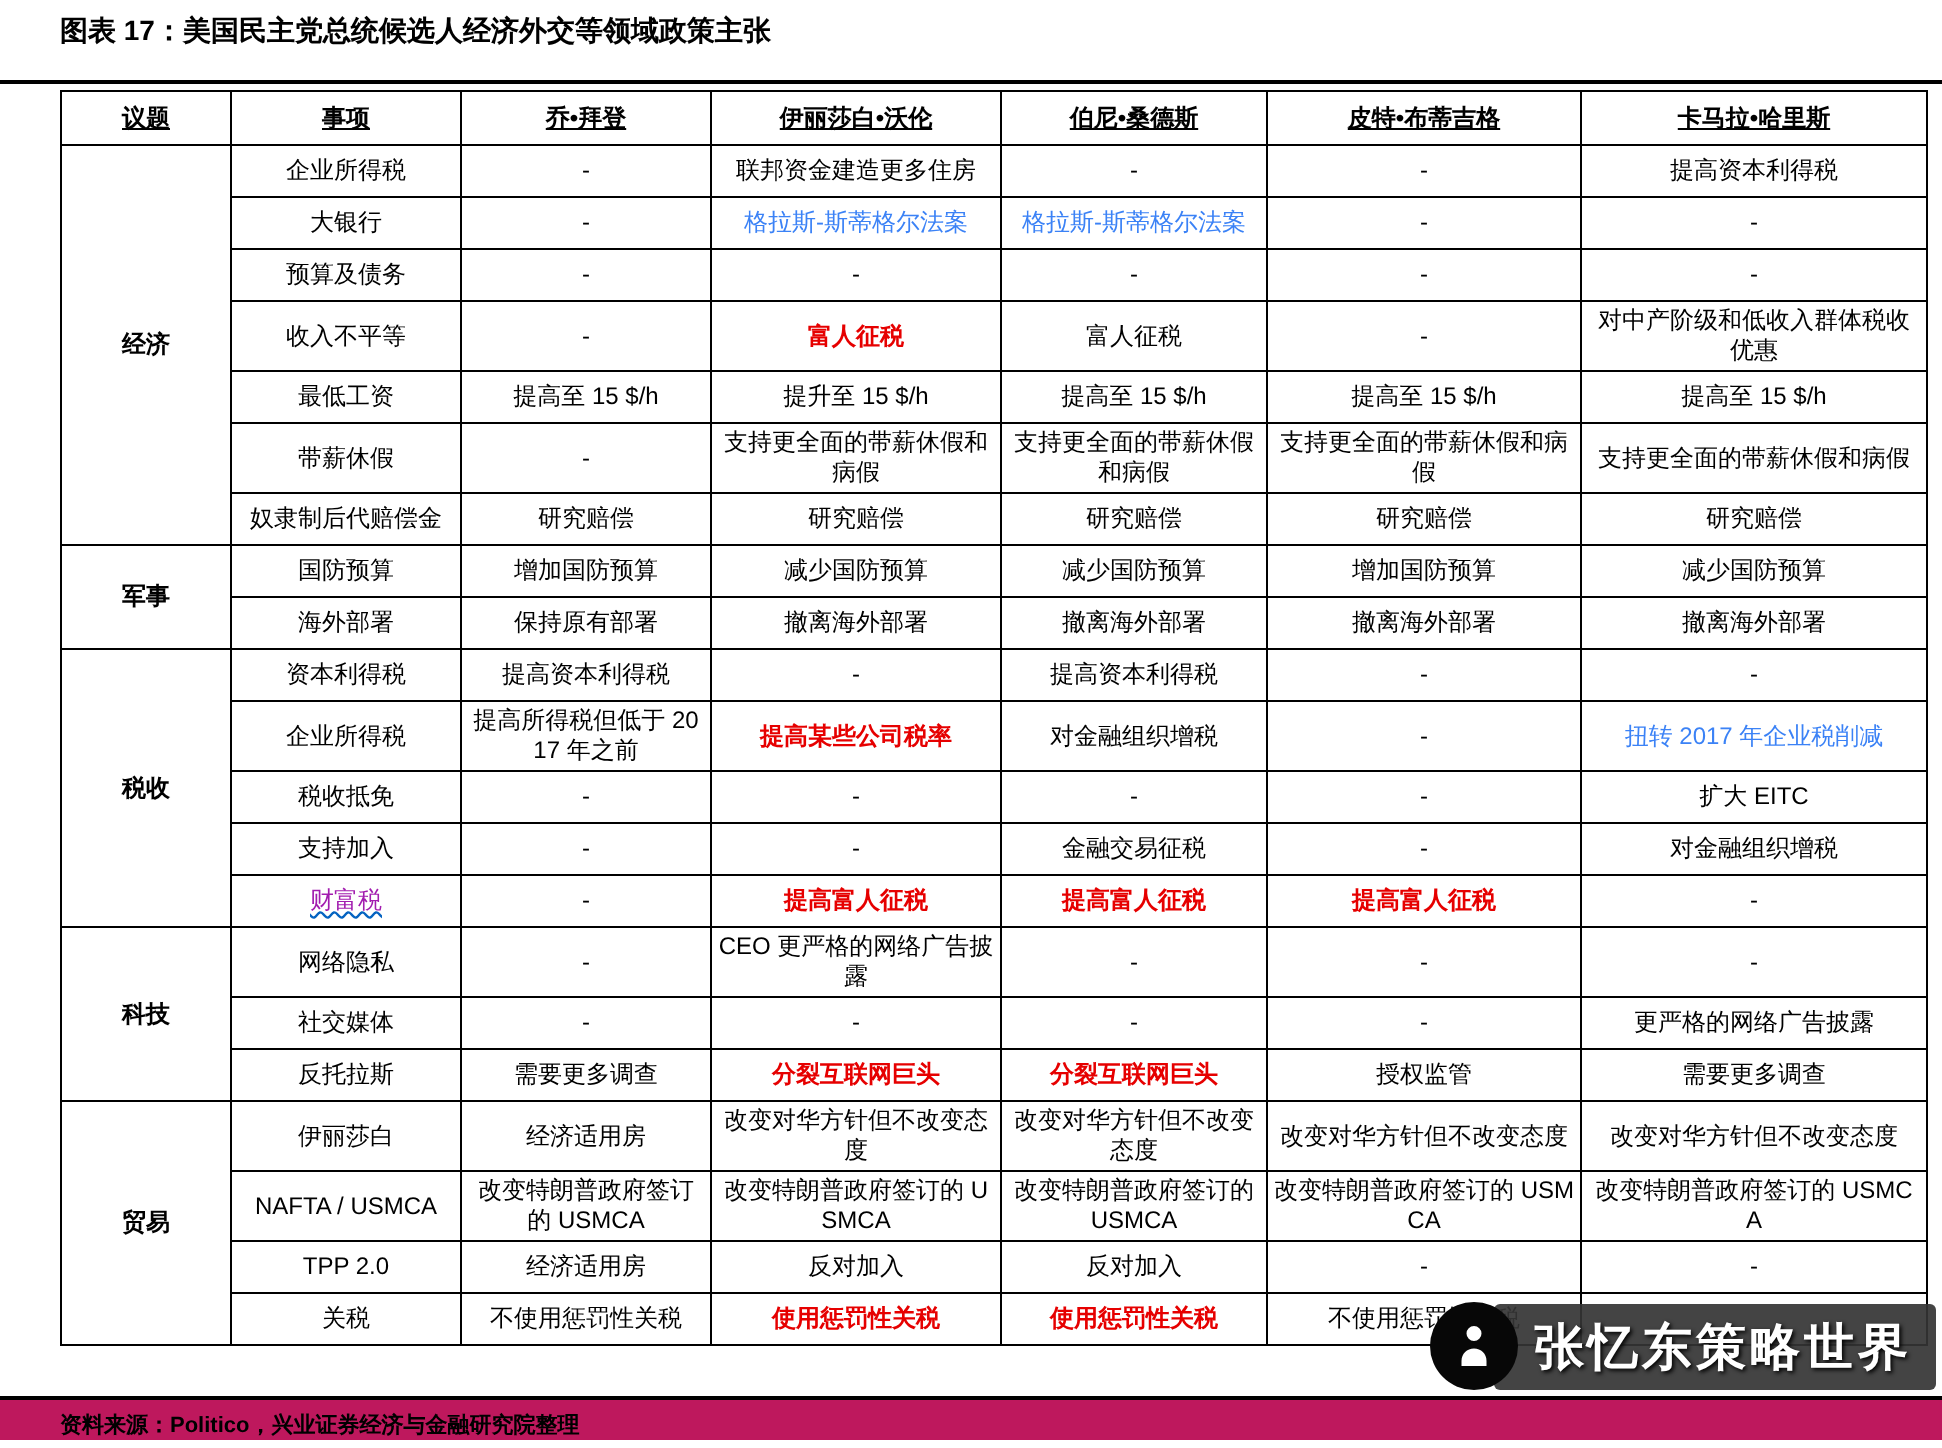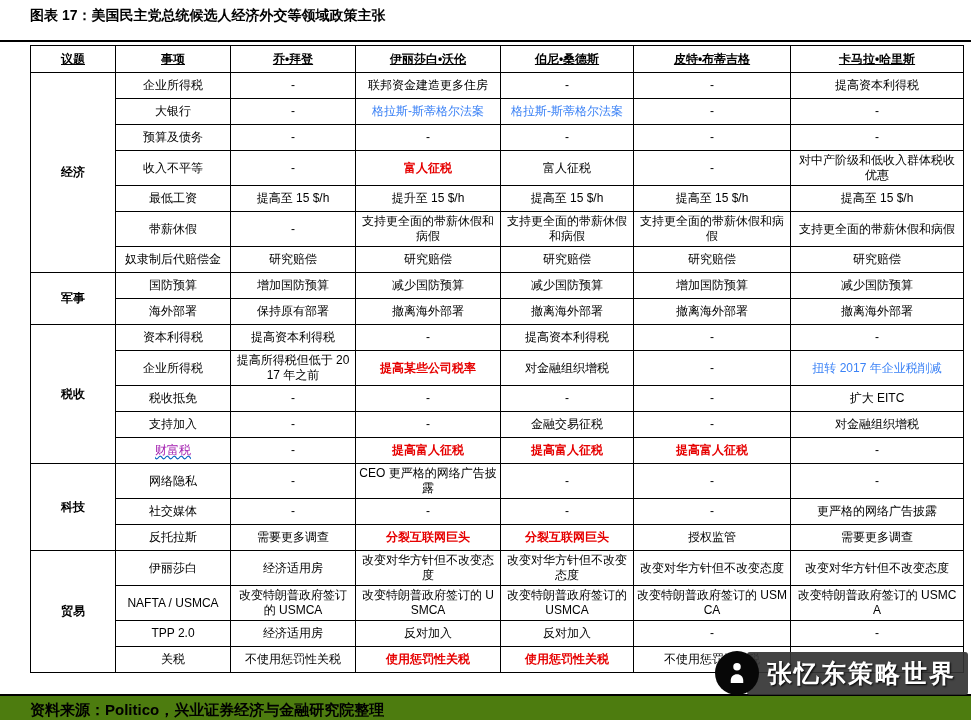--- a/index.html
+++ b/index.html
@@ -43,23 +43,23 @@
     color: #a21caf;
     text-decoration: underline;
     text-decoration-style: wavy;
     text-decoration-color: #0563c1;
   }
   .footer {
     position: absolute;
     left: 0; right: 0; bottom: 4px;
     border-top: 2px solid #000;
     padding: 5px 0 0 30px;
-    font-size: 15px;
+    font-size: 11px;
     font-weight: bold;
-    background: #4d7c0f;
+    background: #be185d;
   }
   .watermark {
     position: absolute;
     top: 651px;
     right: 3px;
     display: flex;
     align-items: center;
     z-index: 5;
   }
   .wm-logo {

